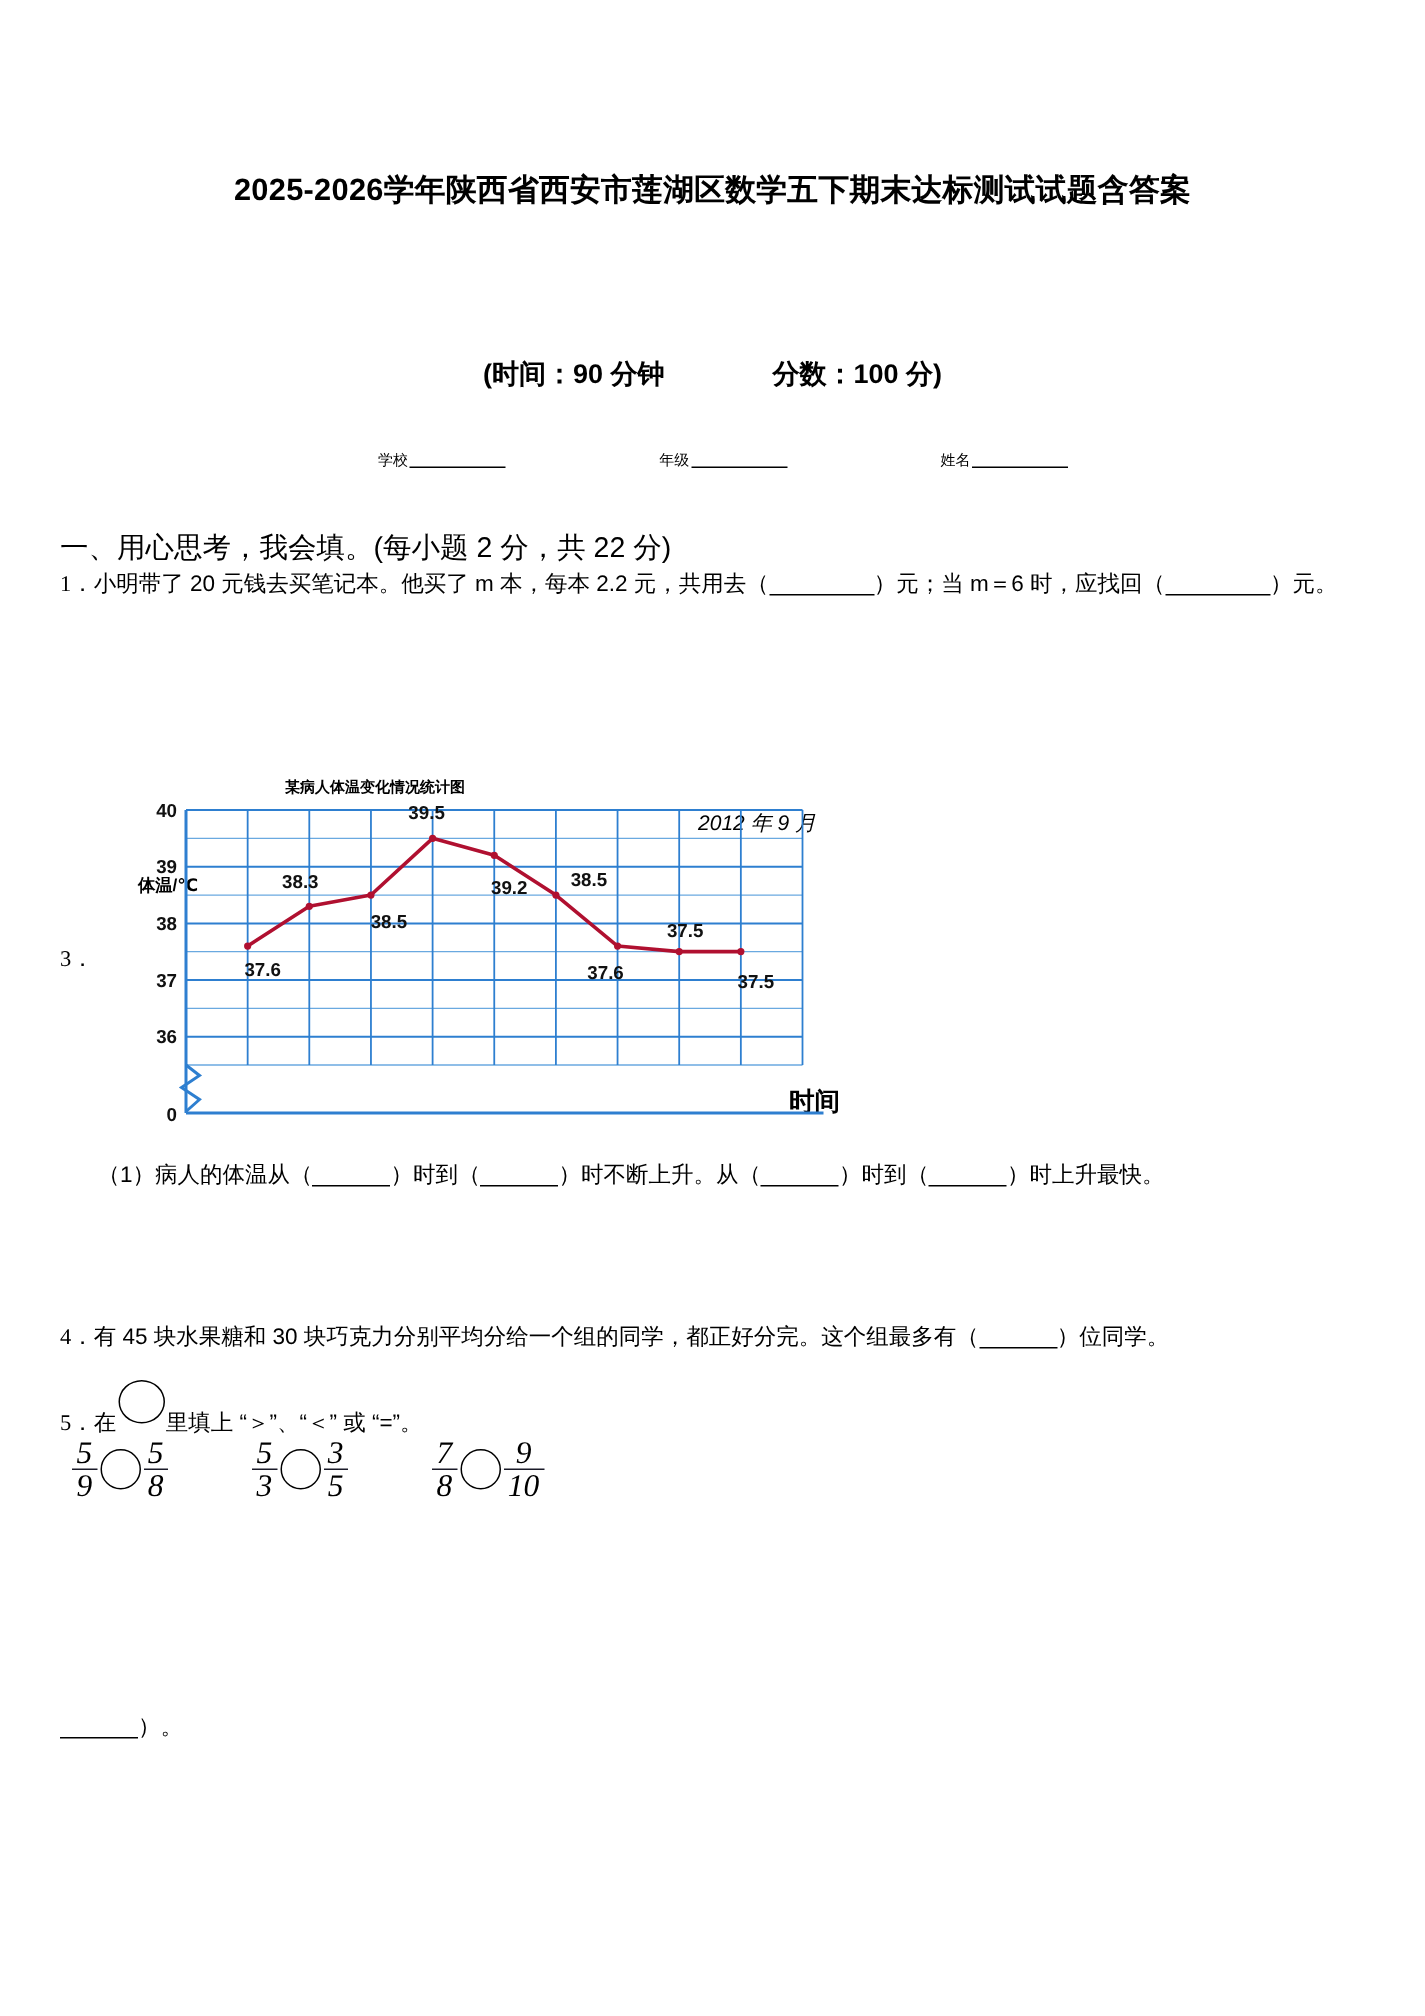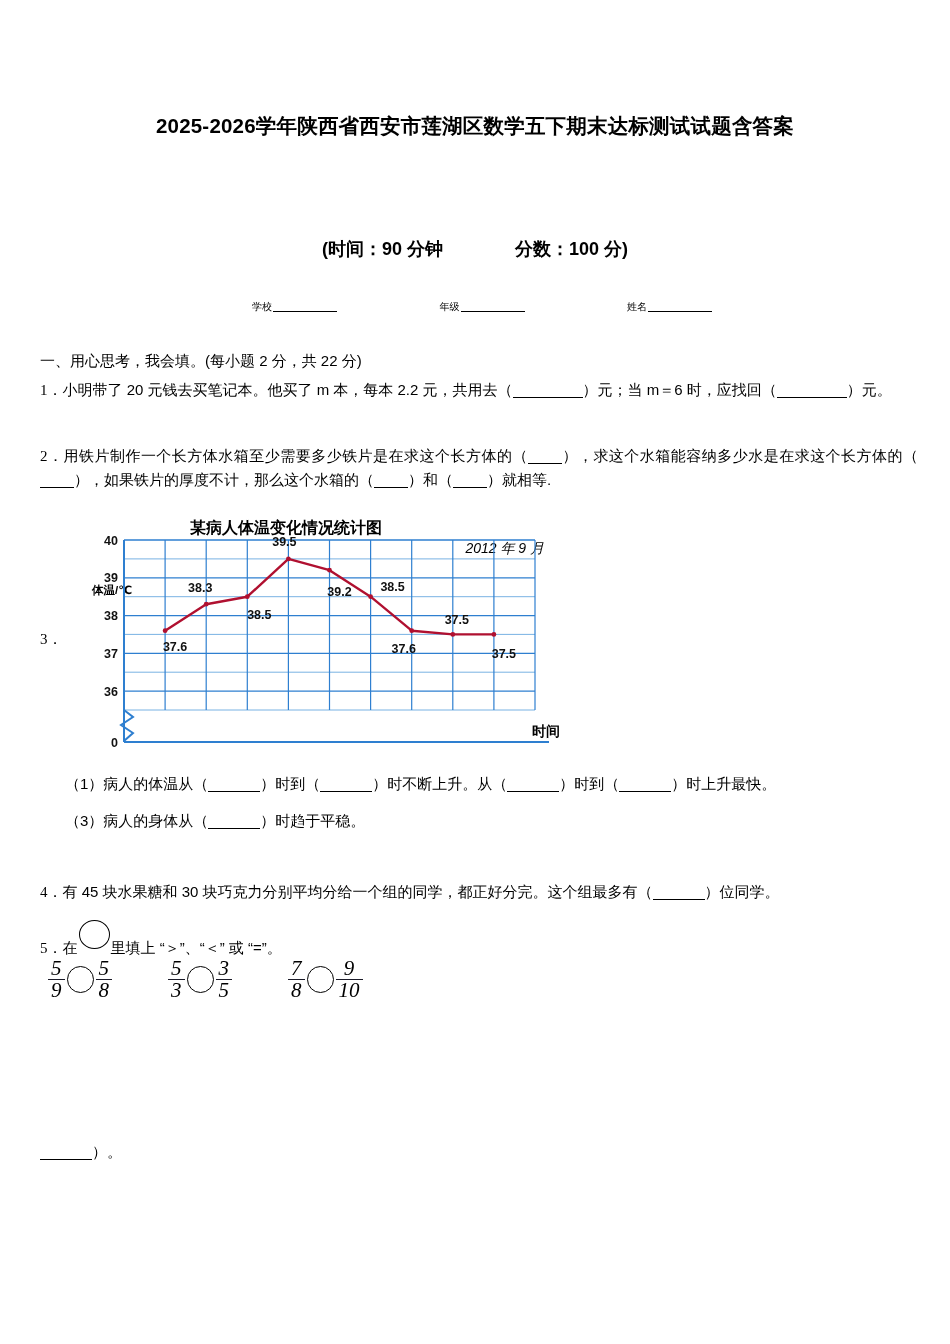--- a/index.html
+++ b/index.html
@@ -60,21 +60,21 @@
     width: 64px;
     margin-left: 1px;
     vertical-align: -2px;
   }
 
   
   .section-head {
     position: absolute;
     left: 40px;
     top: 352px;
-    font-size: 15px;
+    font-size: 19px;
     font-family: "Liberation Sans", "DejaVu Sans", sans-serif;
   }
   .q {
     position: absolute;
     left: 40px;
     width: 878px;
     font-size: 15px;
     line-height: 1.62;
     font-family: "Liberation Sans", "DejaVu Sans", sans-serif;
     text-align: justify;
@@ -151,21 +151,21 @@
     position: absolute;
     left: 90px;
     top: 518px;
     width: 470px;
     height: 232px;
   }
   .chart-title {
     position: absolute;
     left: 100px;
     top: 0px;
-    font-size: 16px;
+    font-size: 10px;
     font-weight: bold;
     font-family: "Liberation Sans", "DejaVu Sans", sans-serif;
     white-space: nowrap;
   }
   .y-axis-label {
     position: absolute;
     left: 2px;
     top: 22px;
     font-size: 11.5px;
     font-weight: bold;
@@ -179,21 +179,21 @@
     top: 22px;
     font-size: 14px;
     font-family: "Liberation Sans", "DejaVu Sans", sans-serif;
     white-space: nowrap;
     font-style: italic;
   }
   .x-axis-label {
     position: absolute;
     right: 0px;
     top: 205px;
-    font-size: 14px;
+    font-size: 17px;
     font-weight: bold;
     font-family: "Liberation Sans", "DejaVu Sans", sans-serif;
     text-align: right;
   }
   .chart-svg { position: absolute; left: 0; top: 14px; }
 
   .ytick, .xtick {
     font-family: "Liberation Sans", "DejaVu Sans", sans-serif;
     font-weight: bold;
     fill: #111111;
@@ -226,23 +226,20 @@
     <span><span>年级</span><span class="field-blank"></span></span>
     <span><span>姓名</span><span class="field-blank"></span></span>
   </div>
 
   <div class="section-head">一、用心思考，我会填。(每小题 2 分，共 22 分)</div>
 
   <div class="q" id="q1">
     <span class="qnum">1．</span><span>小明带了 20 元钱去买笔记本。他买了 m 本，每本 2.2 元，共用去（</span><span class="blank-l"></span><span>）元；当 m＝6 时，应找回（</span><span class="blank-l"></span><span>）元。</span>
   </div>
 
-  <div class="q" id="q2">
-    <span class="qnum">2．</span><span>用铁片制作一个长方体水箱至少需要多少铁片是在求这个长方体的（</span><span class="blank-s"></span><span>），求这个水箱能容纳多少水是在求这个长方体的（</span><span class="blank-s"></span><span>），如果铁片的厚度不计，那么这个水箱的（</span><span class="blank-s"></span><span>）和（</span><span class="blank-s"></span><span>）就相等.</span>
-  </div>
 
   <div id="q3-num">3．</div>
 
   <div class="chart-wrap">
     <div class="chart-title">某病人体温变化情况统计图</div>
     <div class="y-axis-label">体温/℃</div>
     <div class="chart-note">2012 年 9 月</div>
     <div class="x-axis-label">时间</div>
     <svg class="chart-svg" id="chart-svg" width="470" height="218">
         <line x1="34" x2="445" y1="178.0" y2="178.0" stroke="#6aa9e0" stroke-width="0.9"></line>
@@ -301,21 +298,20 @@
         <text x="249.5" y="64.2" class="dlabel">39.2</text>
         <text x="302.6" y="58.7" class="dlabel">38.5</text>
         <text x="313.7" y="120.7" class="dlabel">37.6</text>
         <text x="366.8" y="92.4" class="dlabel">37.5</text>
         <text x="413.9" y="126.4" class="dlabel">37.5</text>
       </svg>
   </div>
 
   <div class="q" id="q3-subs">
     <div class="sub"><span>（1）病人的体温从（</span><span class="blank-m"></span><span>）时到（</span><span class="blank-m"></span><span>）时不断上升。从（</span><span class="blank-m"></span><span>）时到（</span><span class="blank-m"></span><span>）时上升最快。</span></div>
-    <div class="sub"><span>（3）病人的身体从（</span><span class="blank-m"></span><span>）时趋于平稳。</span></div>
   </div>
 
   <div class="q" id="q4">
     <span class="qnum">4．</span><span>有 45 块水果糖和 30 块巧克力分别平均分给一个组的同学，都正好分完。这个组最多有（</span><span class="blank-m"></span><span>）位同学。</span>
   </div>
 
   <div class="q" id="q5">
     <span class="qnum">5．</span><span>在</span><span class="circle-q5"></span><span>里填上 “＞”、“＜” 或 “=”。</span>
   </div>
 

